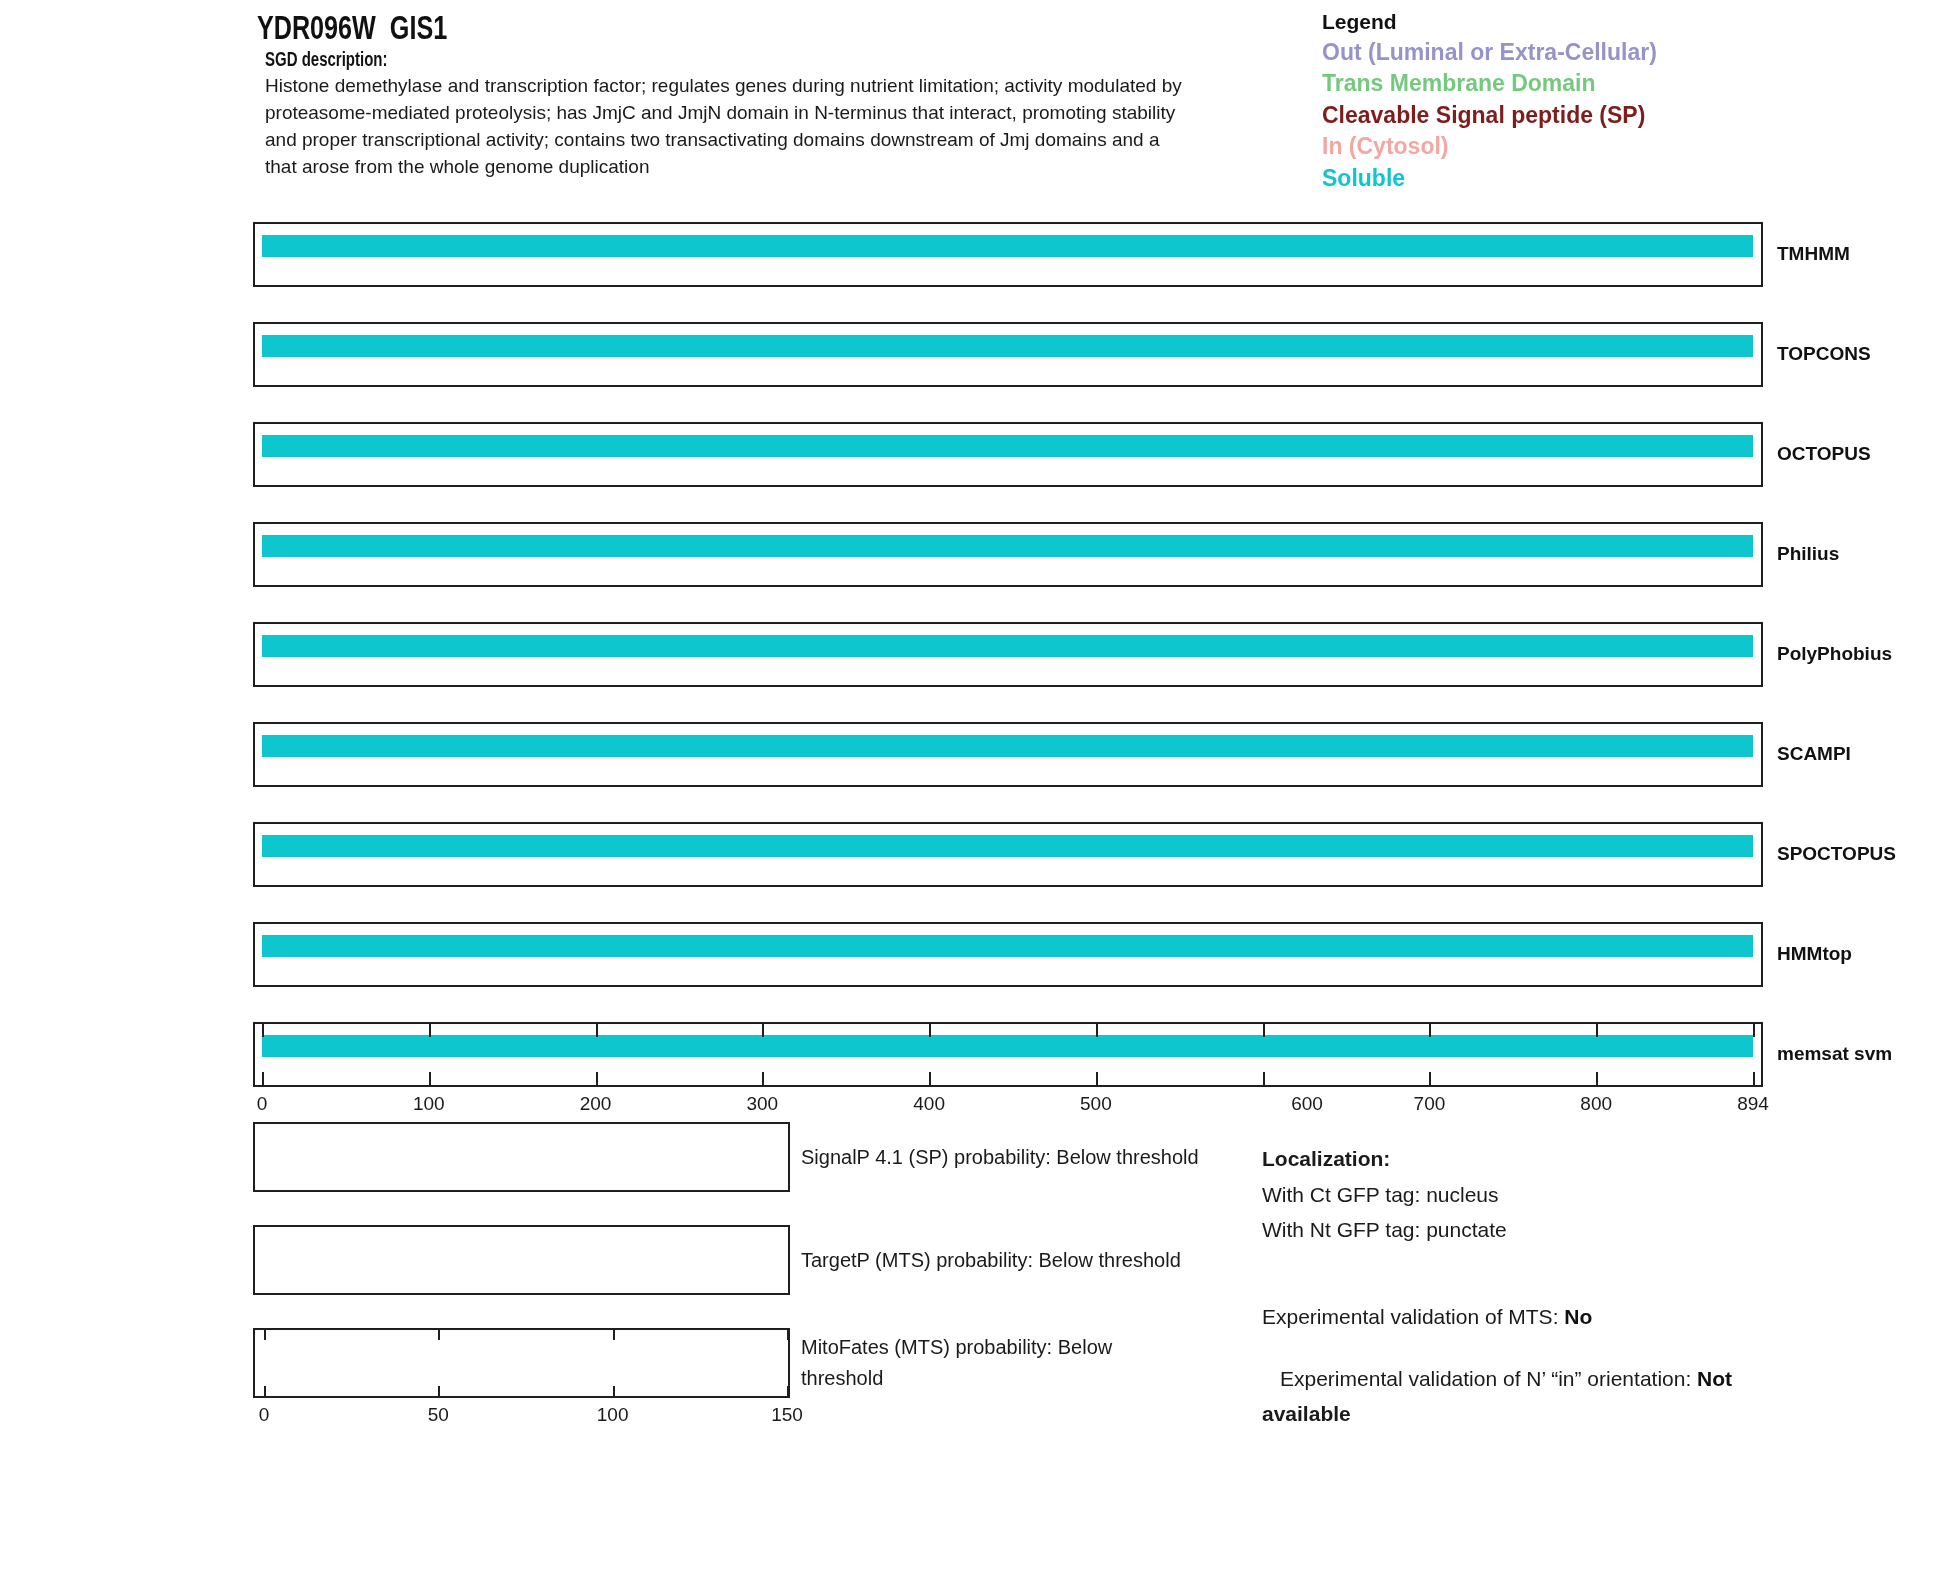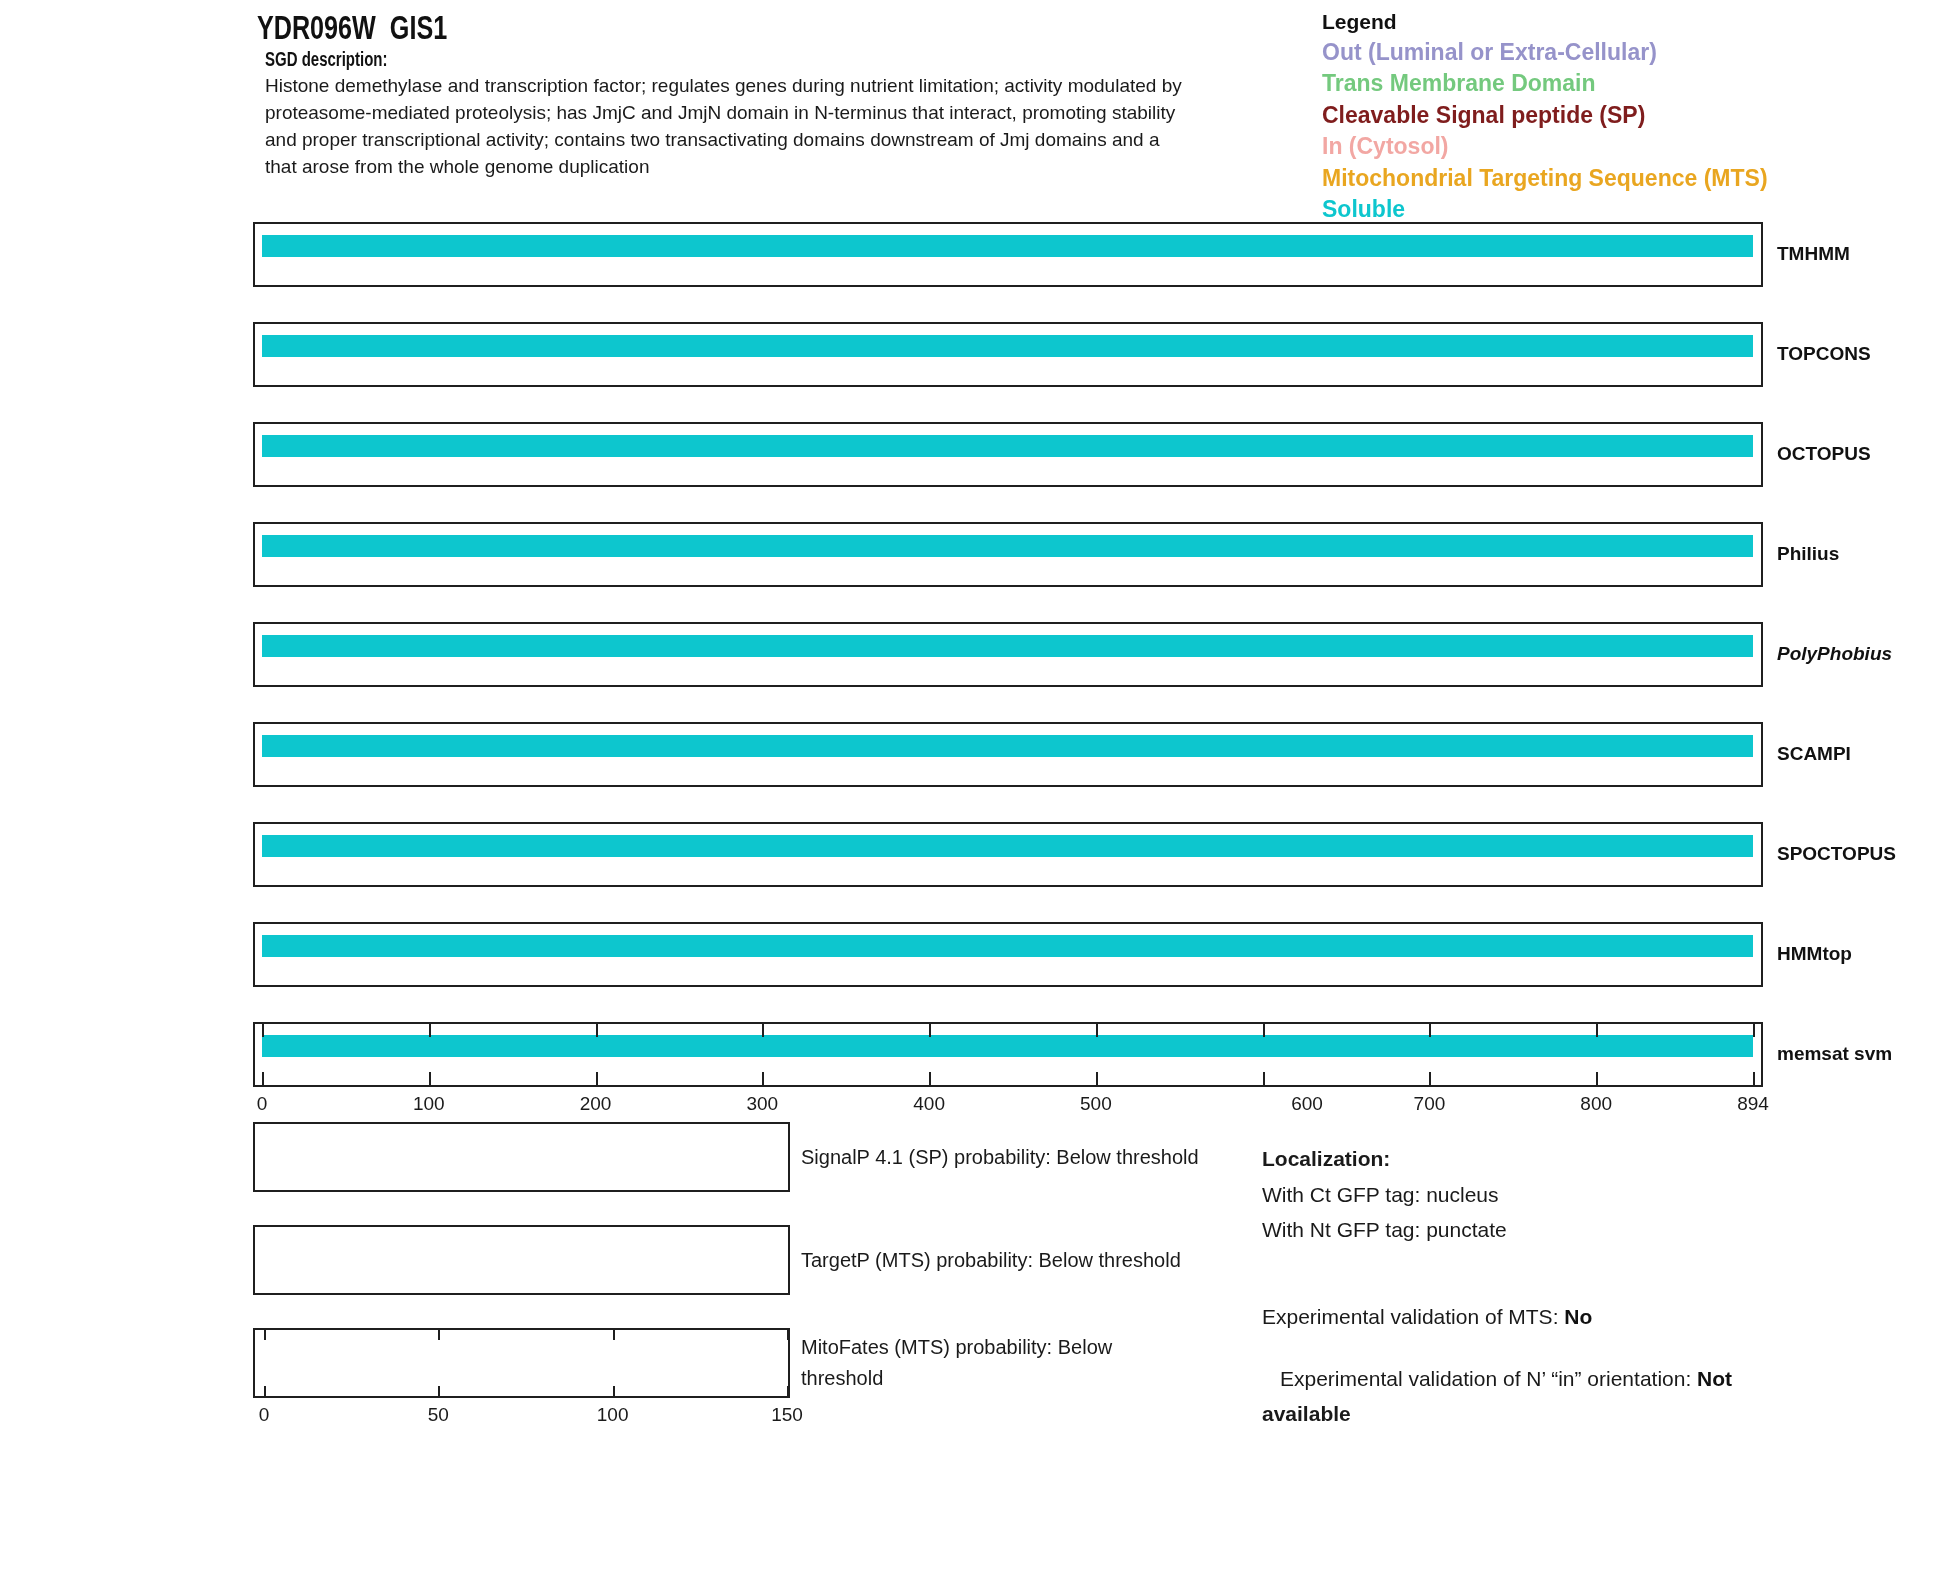--- a/index.html
+++ b/index.html
@@ -51,21 +51,20 @@
       <div>and proper transcriptional activity; contains two transactivating domains downstream of Jmj domains and a</div>
       <div>that arose from the whole genome duplication</div>
     </div>
 
   <div class="legend" id="legend">
     <div class="legend-title">Legend</div>
   <div class="legend-item" style="color: rgb(150, 147, 202);">Out (Luminal or Extra-Cellular)</div>
       <div class="legend-item" style="color: rgb(116, 201, 126);">Trans Membrane Domain</div>
       <div class="legend-item" style="color: #7f1d1d;">Cleavable Signal peptide (SP)</div>
       <div class="legend-item" style="color: rgb(242, 167, 163);">In (Cytosol)</div>
-      <div class="legend-item" style="color: rgb(233, 166, 32);">Mitochondrial Targeting Sequence (MTS)</div>
       <div class="legend-item" style="color: rgb(13, 198, 206);">Soluble</div>
     </div>
 
   <div id="tracks">
       <div class="tbox" style="top: 222px;">
         <div class="tbar" style="left: 7px; width: 1491px; background: rgb(13, 198, 206);"></div>
       </div>
       <div class="track-label" style="top: 243px;">TMHMM</div>
       <div class="tbox" style="top: 322px;">
         <div class="tbar" style="left: 7px; width: 1491px; background: rgb(13, 198, 206);"></div>
@@ -75,21 +74,21 @@
         <div class="tbar" style="left: 7px; width: 1491px; background: rgb(13, 198, 206);"></div>
       </div>
       <div class="track-label" style="top: 443px;">OCTOPUS</div>
       <div class="tbox" style="top: 522px;">
         <div class="tbar" style="left: 7px; width: 1491px; background: rgb(13, 198, 206);"></div>
       </div>
       <div class="track-label" style="top: 543px;">Philius</div>
       <div class="tbox" style="top: 622px;">
         <div class="tbar" style="left: 7px; width: 1491px; background: rgb(13, 198, 206);"></div>
       </div>
-      <div class="track-label" style="top: 643px; font-style: italic;">PolyPhobius</div>
+      <div class="track-label" style="top: 643px;">PolyPhobius</div>
       <div class="tbox" style="top: 722px;">
         <div class="tbar" style="left: 7px; width: 1491px; background: rgb(13, 198, 206);"></div>
       </div>
       <div class="track-label" style="top: 743px;">SCAMPI</div>
       <div class="tbox" style="top: 822px;">
         <div class="tbar" style="left: 7px; width: 1491px; background: rgb(13, 198, 206);"></div>
       </div>
       <div class="track-label" style="top: 843px;">SPOCTOPUS</div>
       <div class="tbox" style="top: 922px;">
         <div class="tbar" style="left: 7px; width: 1491px; background: rgb(13, 198, 206);"></div>

